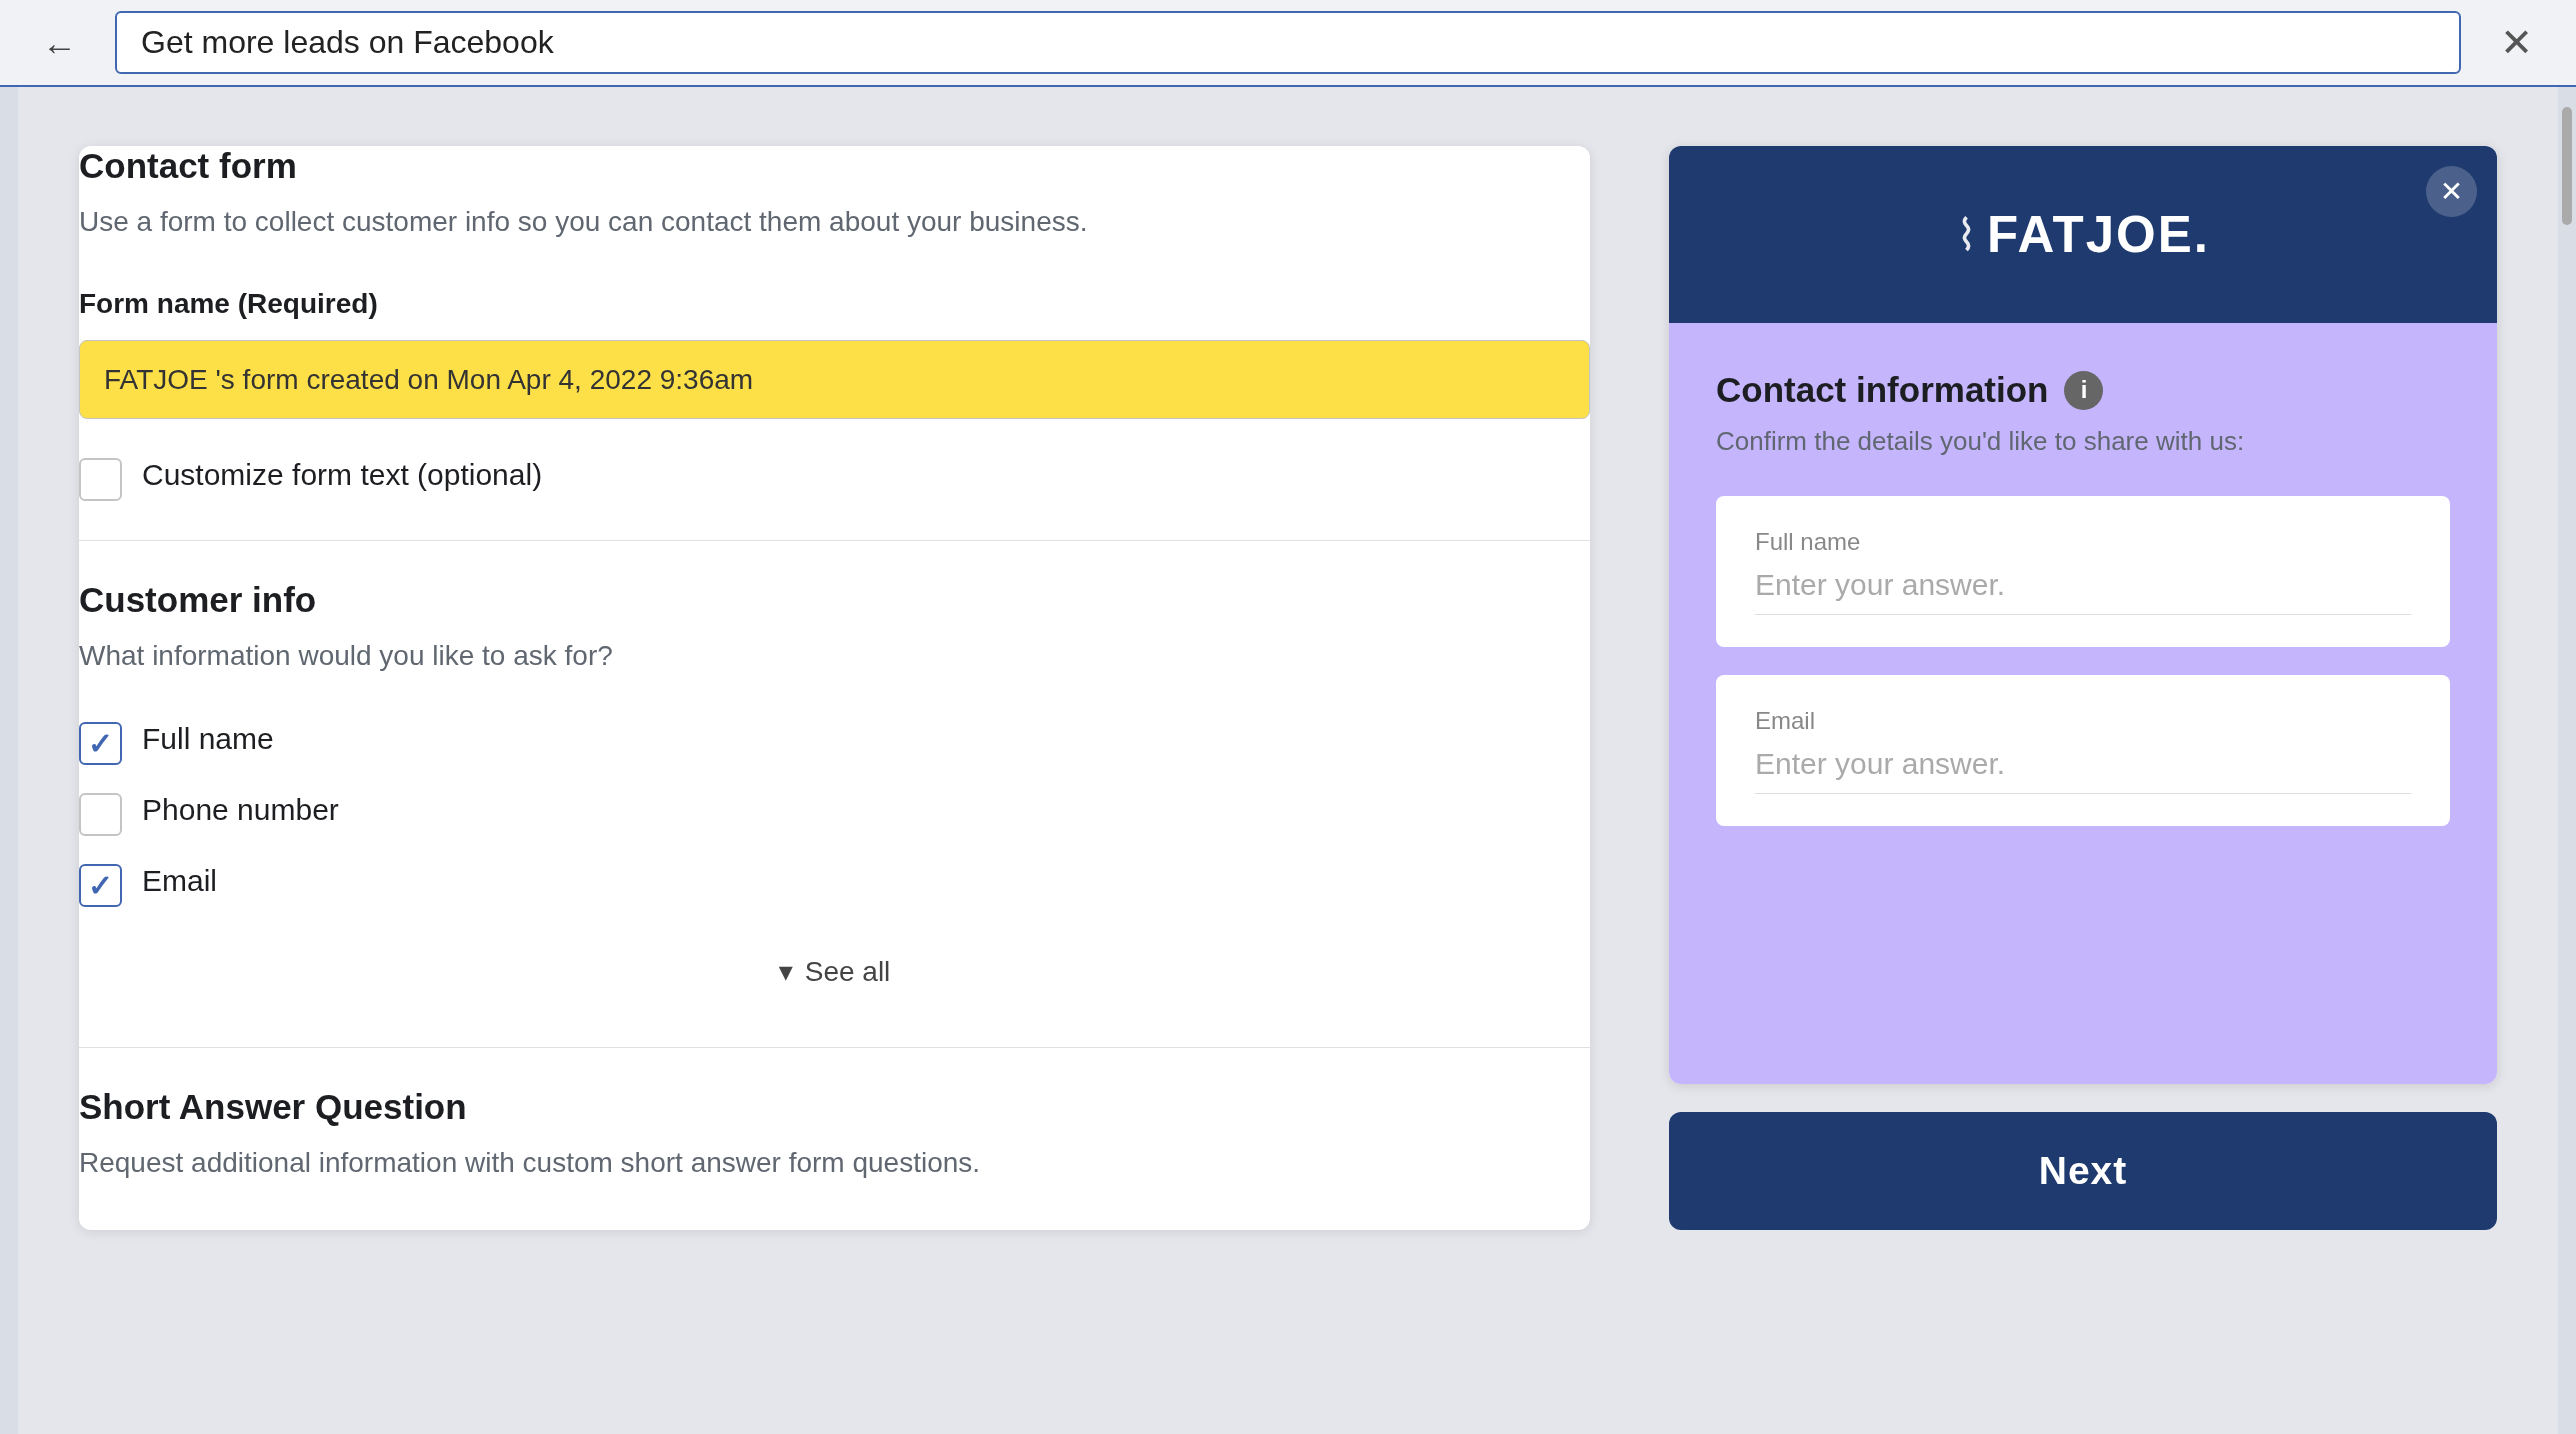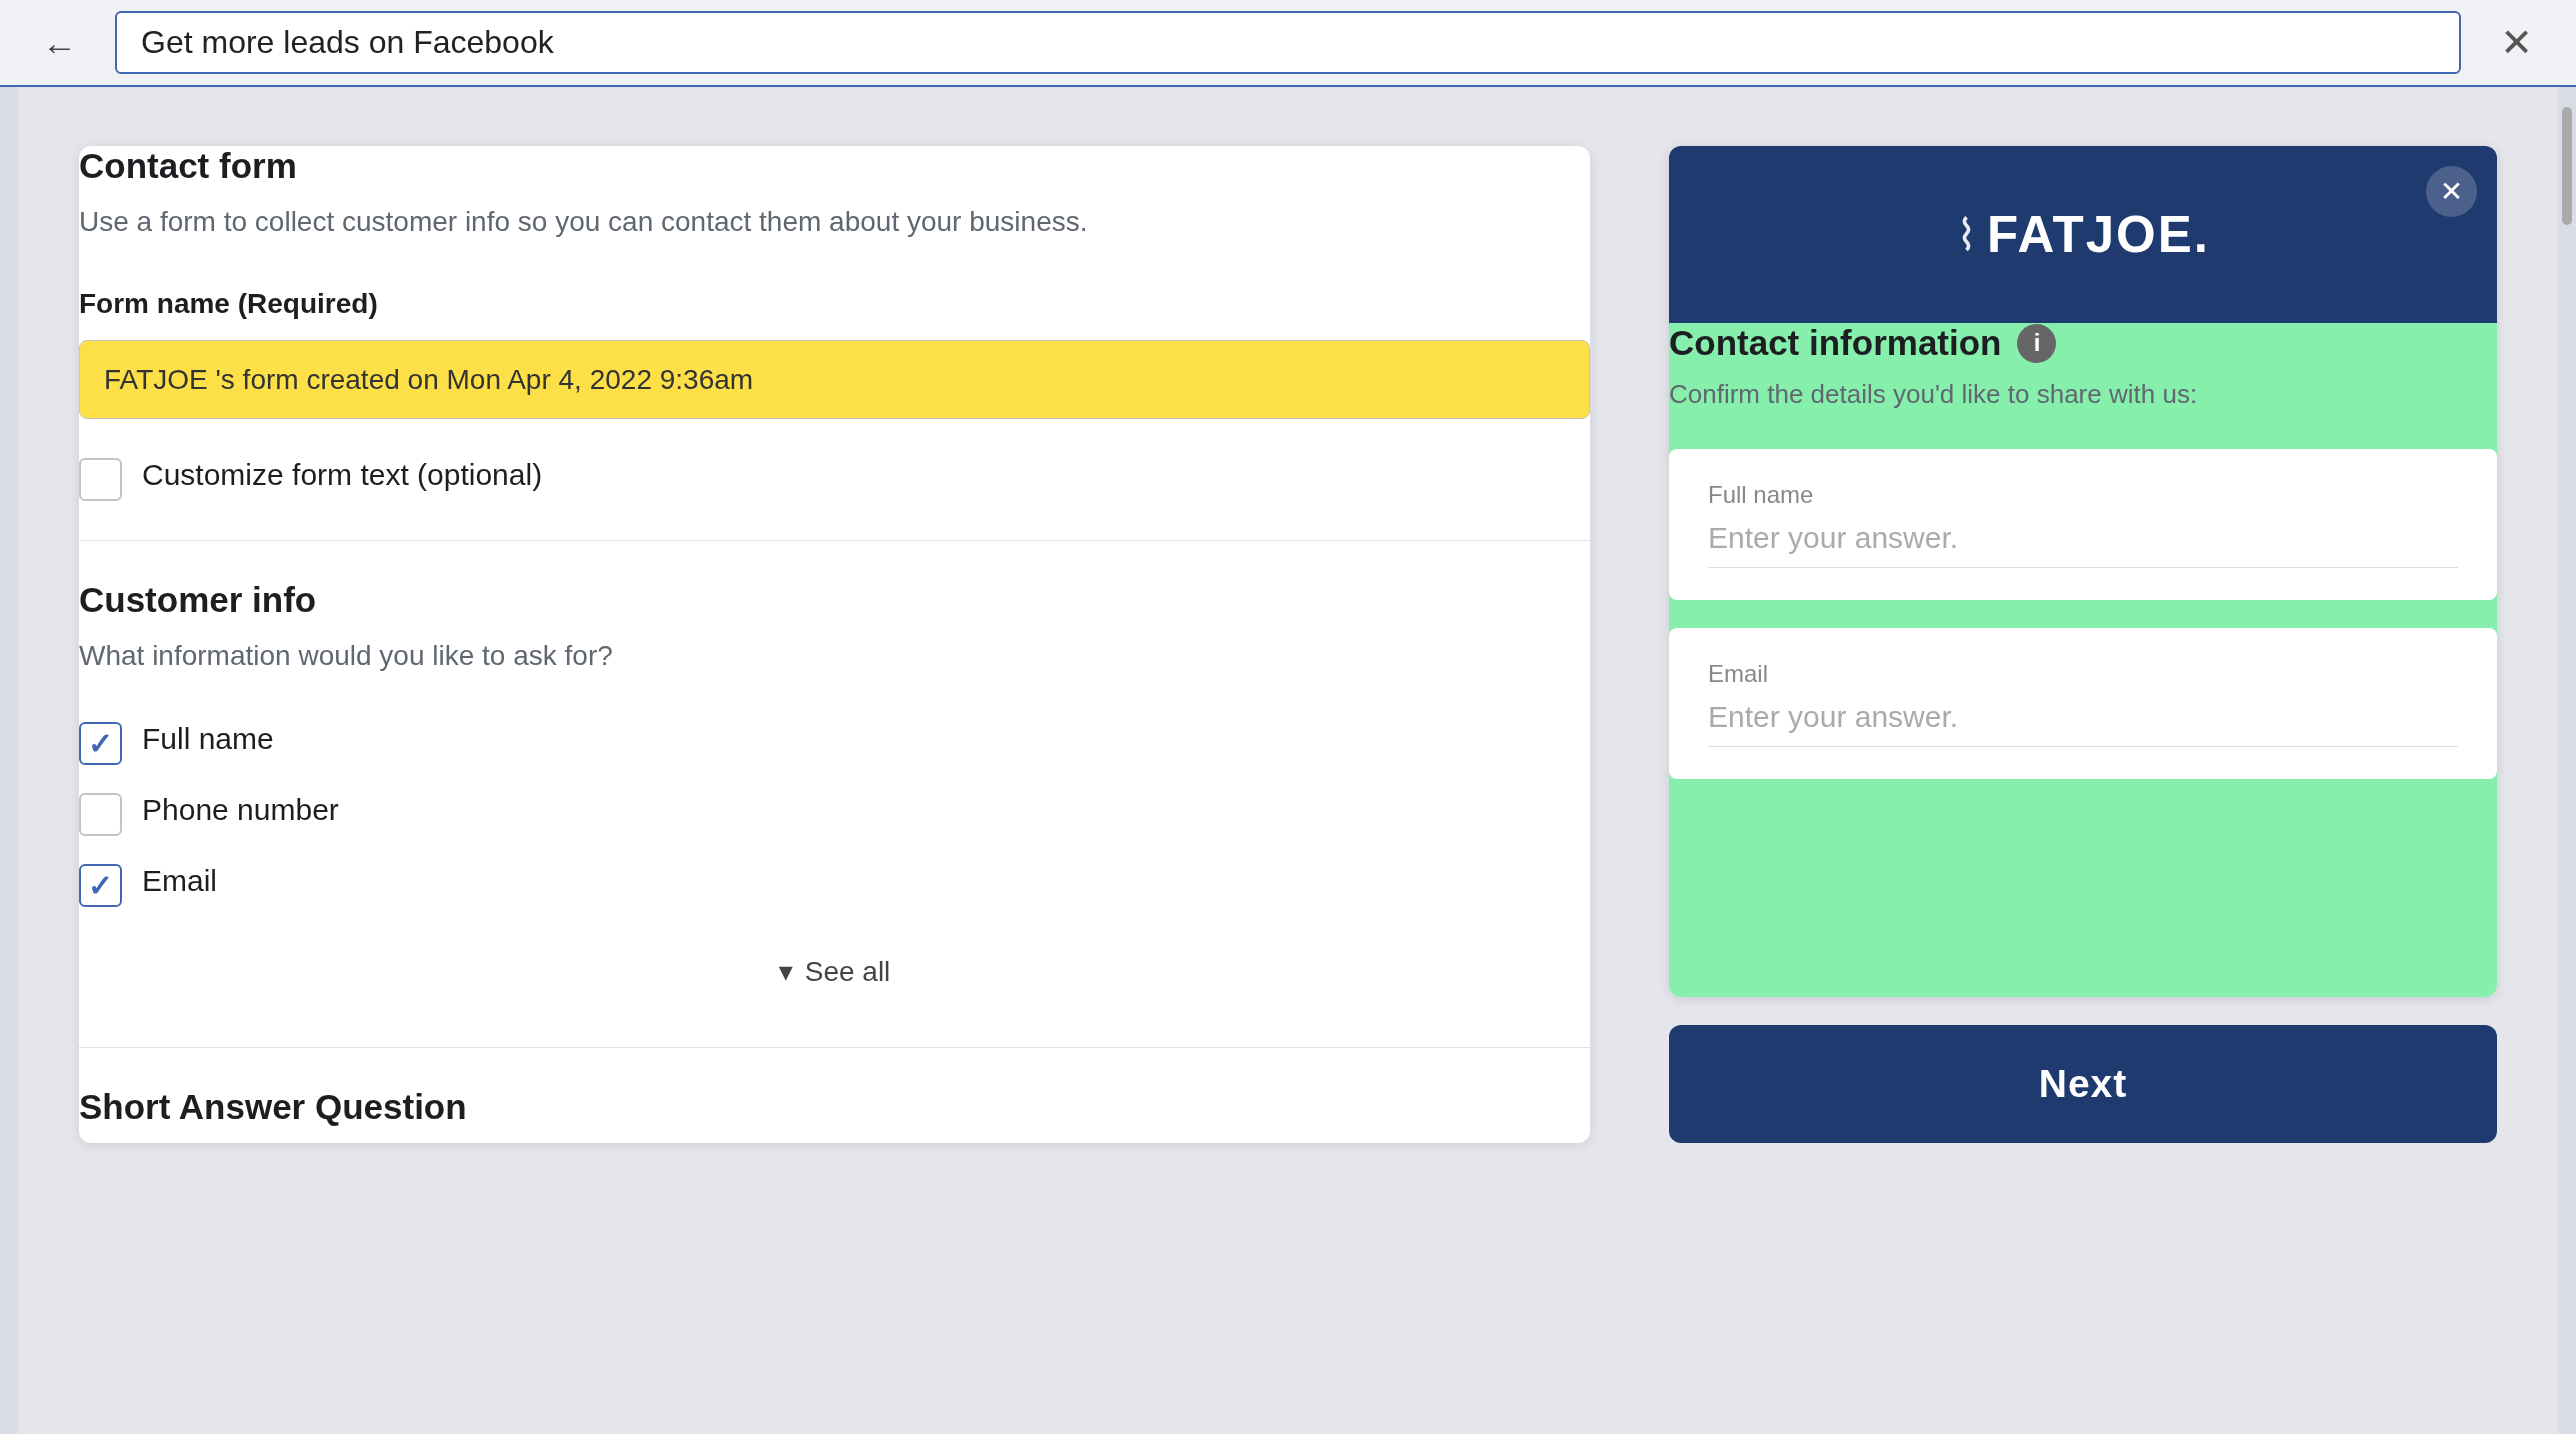--- a/index.html
+++ b/index.html
@@ -219,22 +219,23 @@
       border-radius: 50%;
       color: #fff;
       font-size: 28px;
       cursor: pointer;
       display: flex;
       align-items: center;
       justify-content: center;
     }
 
     .preview-body {
+      padding: 47px;
       flex: 1;
-      background: #86efac;
+      background: #c4b5fd;
     }
 
     .contact-info-header {
       display: flex;
       align-items: center;
       gap: 16px;
       margin-bottom: 16px;
     }
 
     .contact-info-title {
@@ -387,20 +388,21 @@
       <button class="see-all-btn">
         <span>▾</span>
         <span>See all</span>
       </button>
     </div>
 
     <hr class="divider">
 
     <div class="short-answer-section">
       <div class="section-title">Short Answer Question</div>
+      <div class="section-desc">Request additional information with custom short answer form questions.</div>
     </div>
 
   </div>
 
   <div class="right-panel">
 
     <div class="preview-card">
 
       <div class="preview-header">
         <div class="preview-logo">

